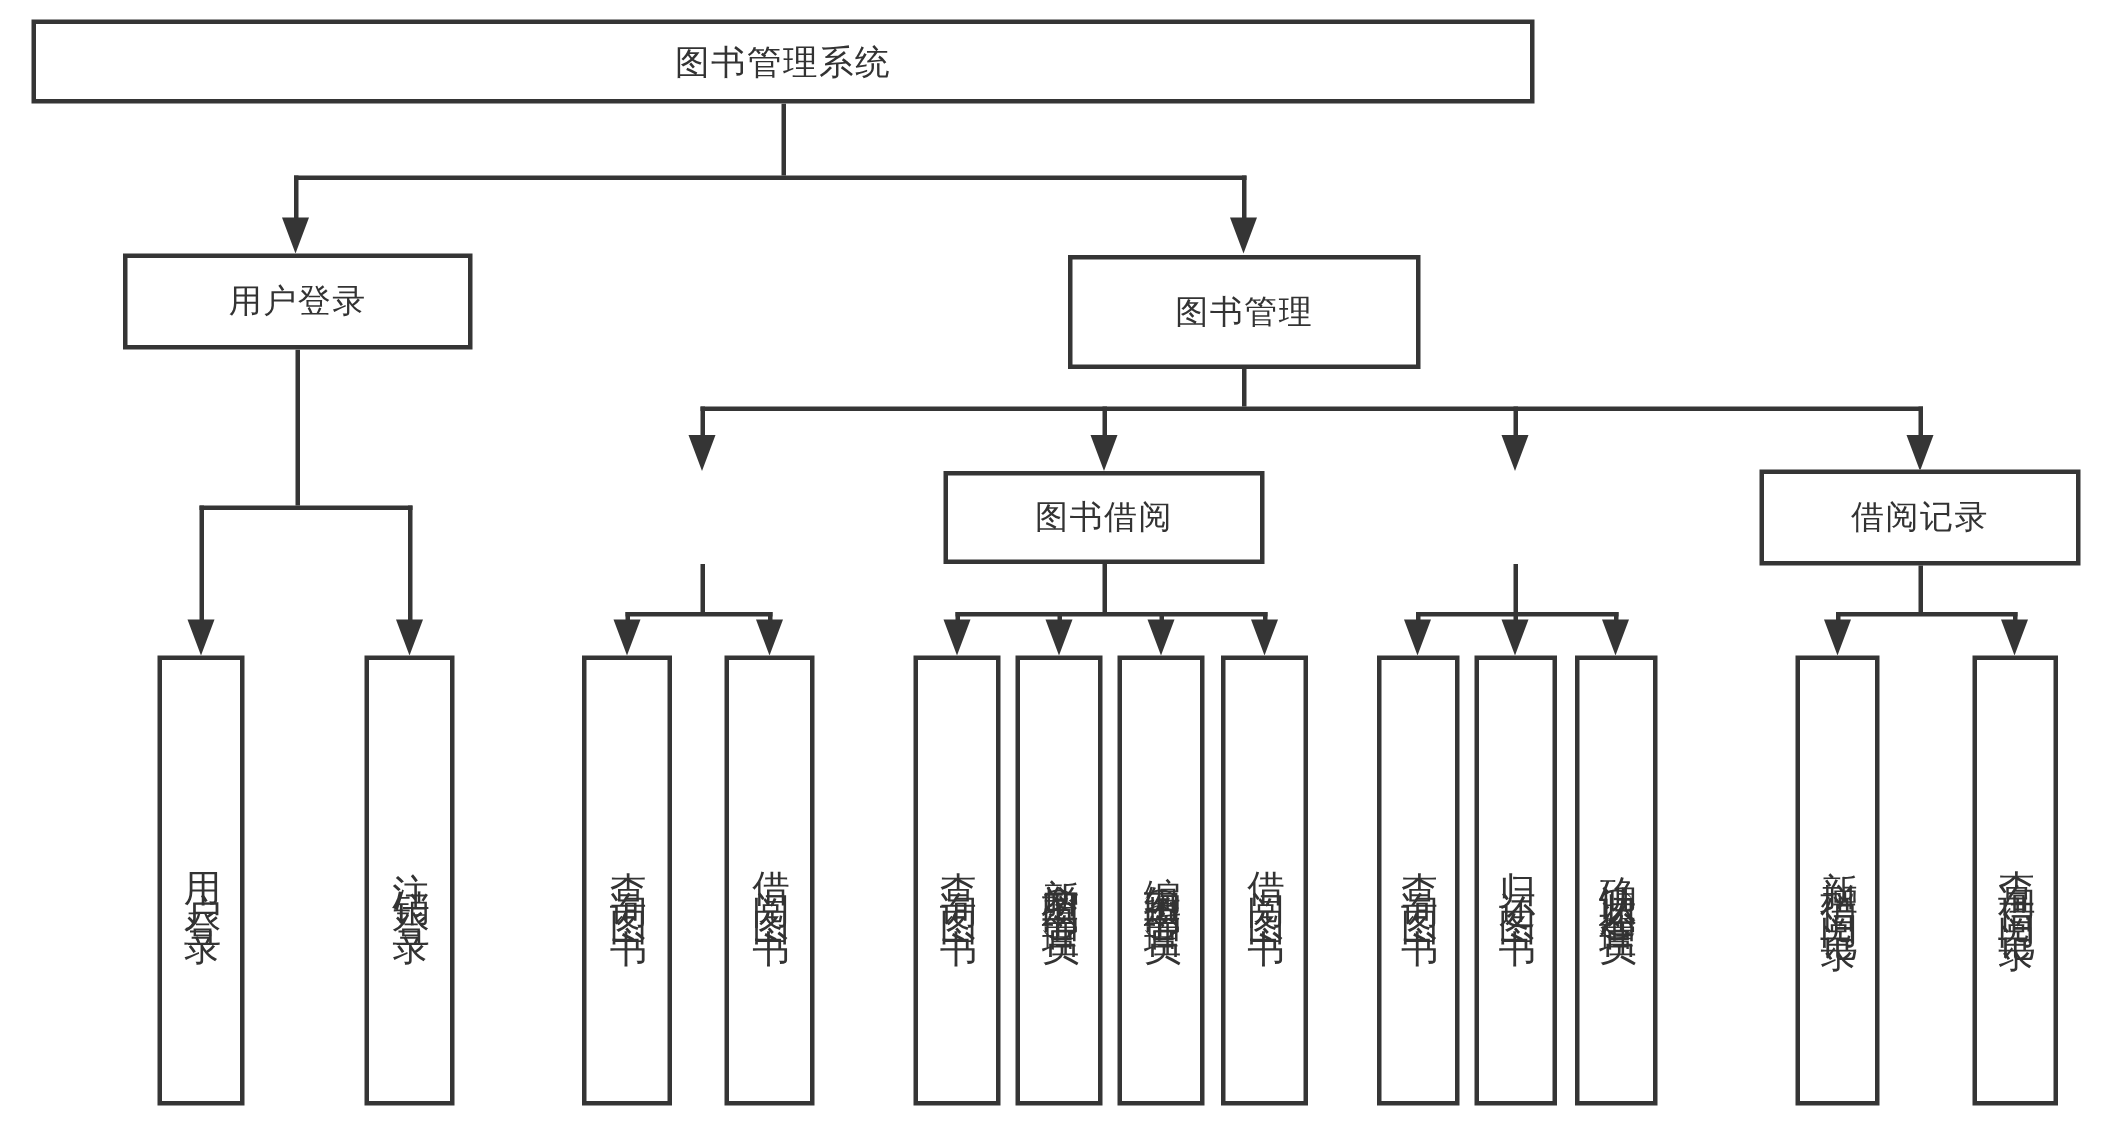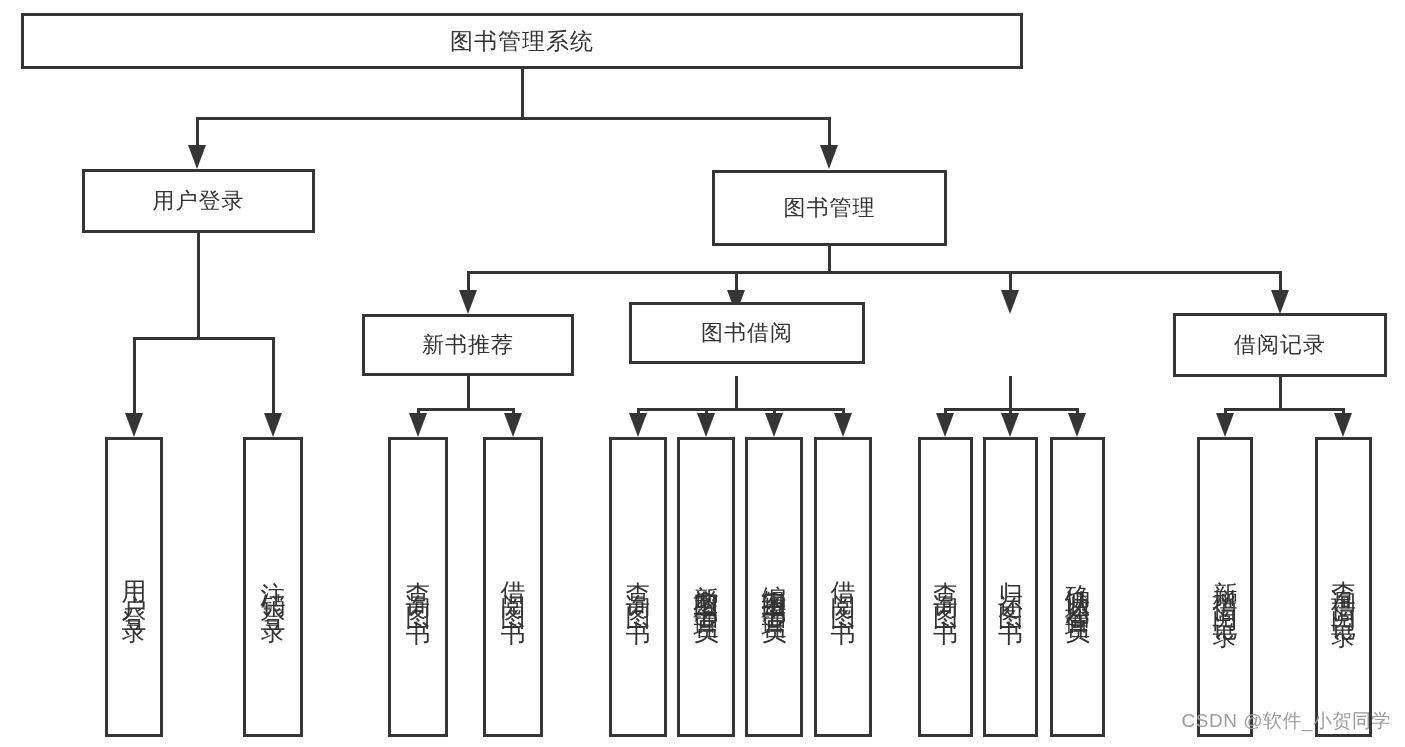--- a/index.html
+++ b/index.html
@@ -123,24 +123,21 @@
     <span class="hlabel">图书管理系统</span>
   </div>
 
   <div class="box" style="left:82px;top:169px;width:233px;height:64px">
     <span class="hlabel">用户登录</span>
   </div>
   <div class="box" style="left:712px;top:170px;width:235px;height:76px">
     <span class="hlabel">图书管理</span>
   </div>
 
-  <div class="box" style="left:362px;top:314px;width:212px;height:62px">
-    <span class="hlabel">新书推荐</span>
-  </div>
-  <div class="box" style="left:629px;top:302px;width:236px;height:62px">
+  <div class="box" style="left:629px;top:314px;width:214px;height:62px">
     <span class="hlabel">图书借阅</span>
   </div>
   <div class="box" style="left:1173px;top:313px;width:214px;height:64px">
     <span class="hlabel">借阅记录</span>
   </div>
 
   <div class="box" style="left:105px;top:437px;width:58px;height:300px">
     <span class="vtext short">用户登录</span>
   </div>
   <div class="box" style="left:243px;top:437px;width:60px;height:300px">
@@ -177,14 +174,13 @@
     <span class="vtext long">确认归还（管理员）</span>
   </div>
 
   <div class="box" style="left:1197px;top:437px;width:56px;height:300px">
     <span class="vtext mid">新增借阅记录</span>
   </div>
   <div class="box" style="left:1315px;top:437px;width:57px;height:300px">
     <span class="vtext mid">查询借阅记录</span>
   </div>
 
-  <div class="watermark">CSDN @软件_小贺同学</div>
 </div>
 
 </body></html>

